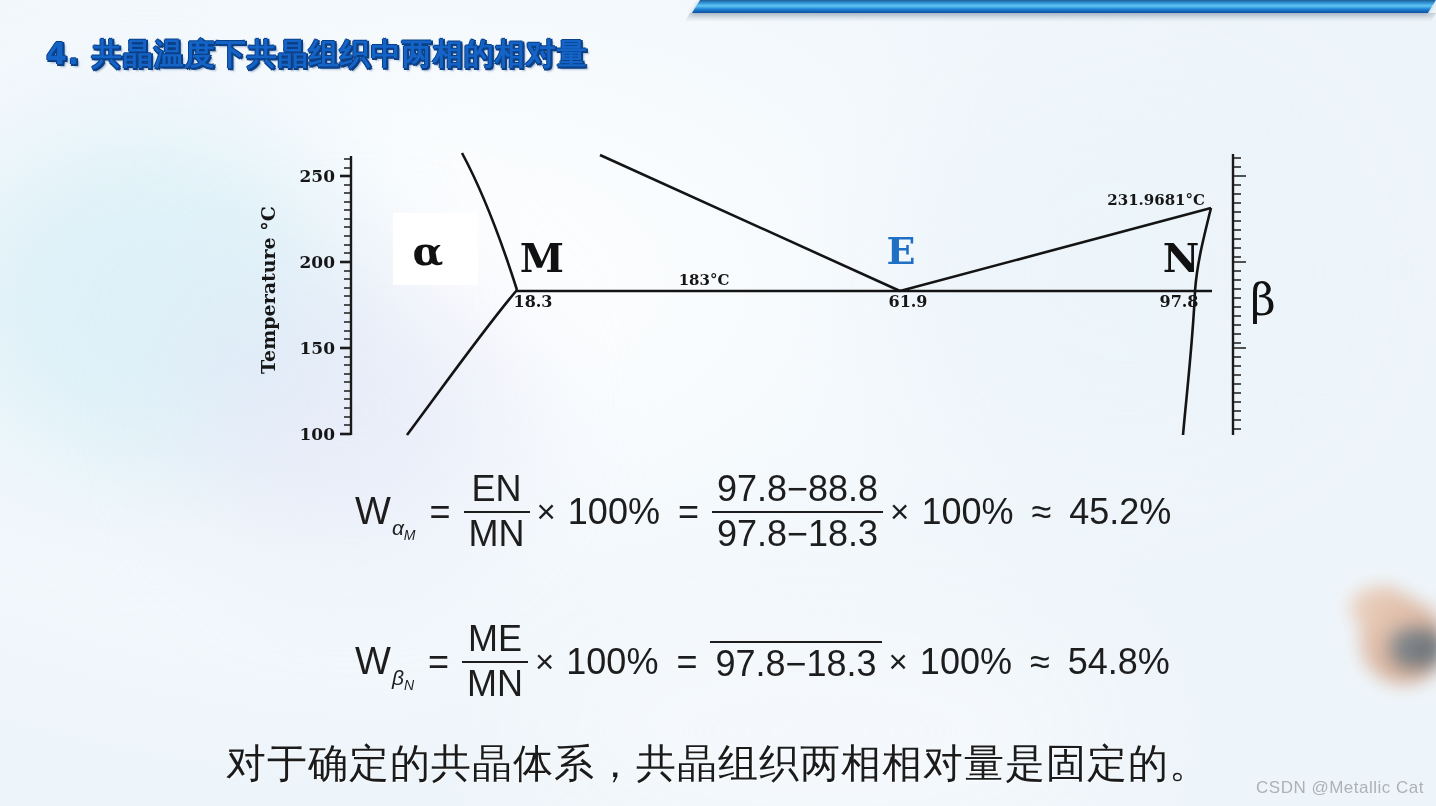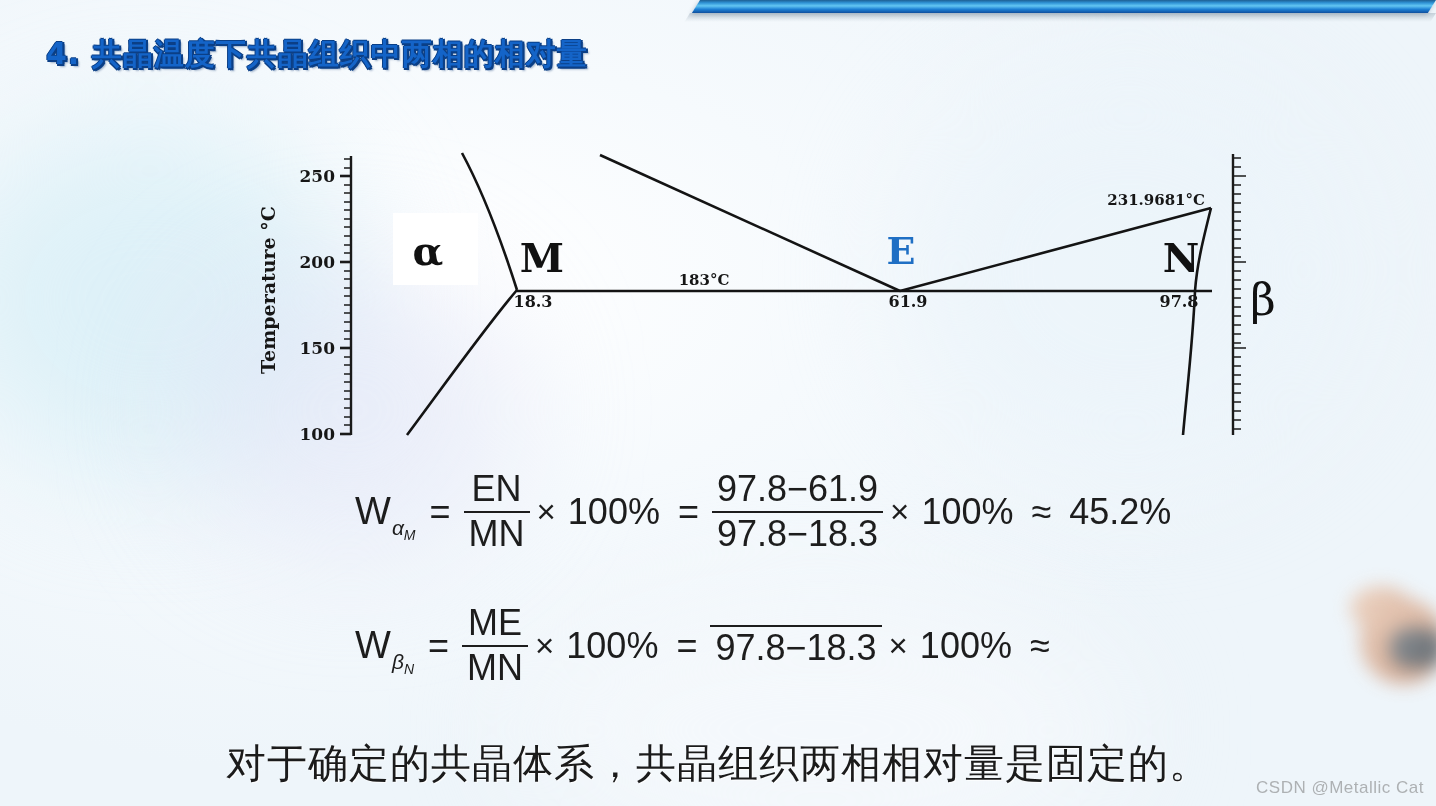--- a/index.html
+++ b/index.html
@@ -95,21 +95,21 @@
   .equation-row {
     position: absolute;
     left: 355px;
     display: flex;
     align-items: center;
     font-family: Liberation Sans, sans-serif;
     color: #1d1d1d;
     white-space: nowrap;
   }
   #equation-1 { top: 470px; }
-  #equation-2 { top: 604px; }
+  #equation-2 { top: 620px; }
 
   .w-term {
     font-size: 38px;
     position: relative;
     padding-right: 6px;
   }
   .w-sub {
     font-size: 21px;
     font-style: italic;
     position: relative;
@@ -343,21 +343,21 @@
     <span class="op">=</span>
     <span class="frac">
       <span class="num">EN</span>
       <span class="bar"></span>
       <span class="den">MN</span>
     </span>
     <span class="op op-small">×</span>
     <span class="op">100%</span>
     <span class="op">=</span>
     <span class="frac">
-      <span class="num">97.8−61.9</span>
+      <span class="num">97.8−88.8</span>
       <span class="bar"></span>
       <span class="den">97.8−18.3</span>
     </span>
     <span class="op op-small">×</span>
     <span class="op">100%</span>
     <span class="op">≈</span>
     <span class="op">45.2%</span>
   </div>
 
   <div class="equation-row" id="equation-2">
@@ -371,20 +371,21 @@
     <span class="op op-small">×</span>
     <span class="op">100%</span>
     <span class="op">=</span>
     <span class="frac">
       <span class="bar"></span>
       <span class="den">97.8−18.3</span>
     </span>
     <span class="op op-small">×</span>
     <span class="op">100%</span>
     <span class="op">≈</span>
+    <span class="op">54.8%</span>
   </div>
 
   <div id="caption">对于确定的共晶体系，共晶组织两相相对量是固定的。</div>
 
   <div id="presenter-hand">
     <div class="palm"></div>
     <div class="finger"></div>
     <div class="pen"></div>
   </div>
 

